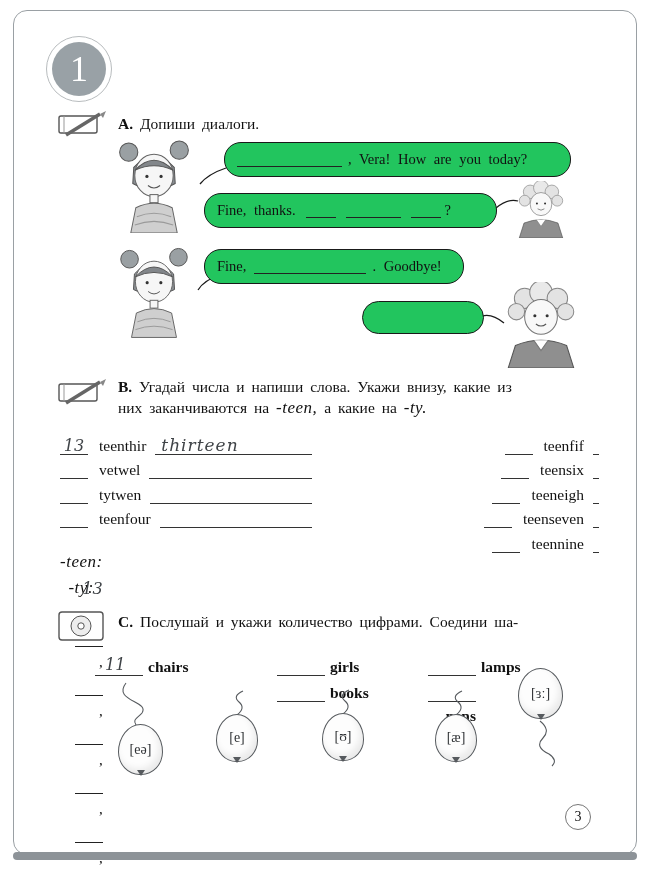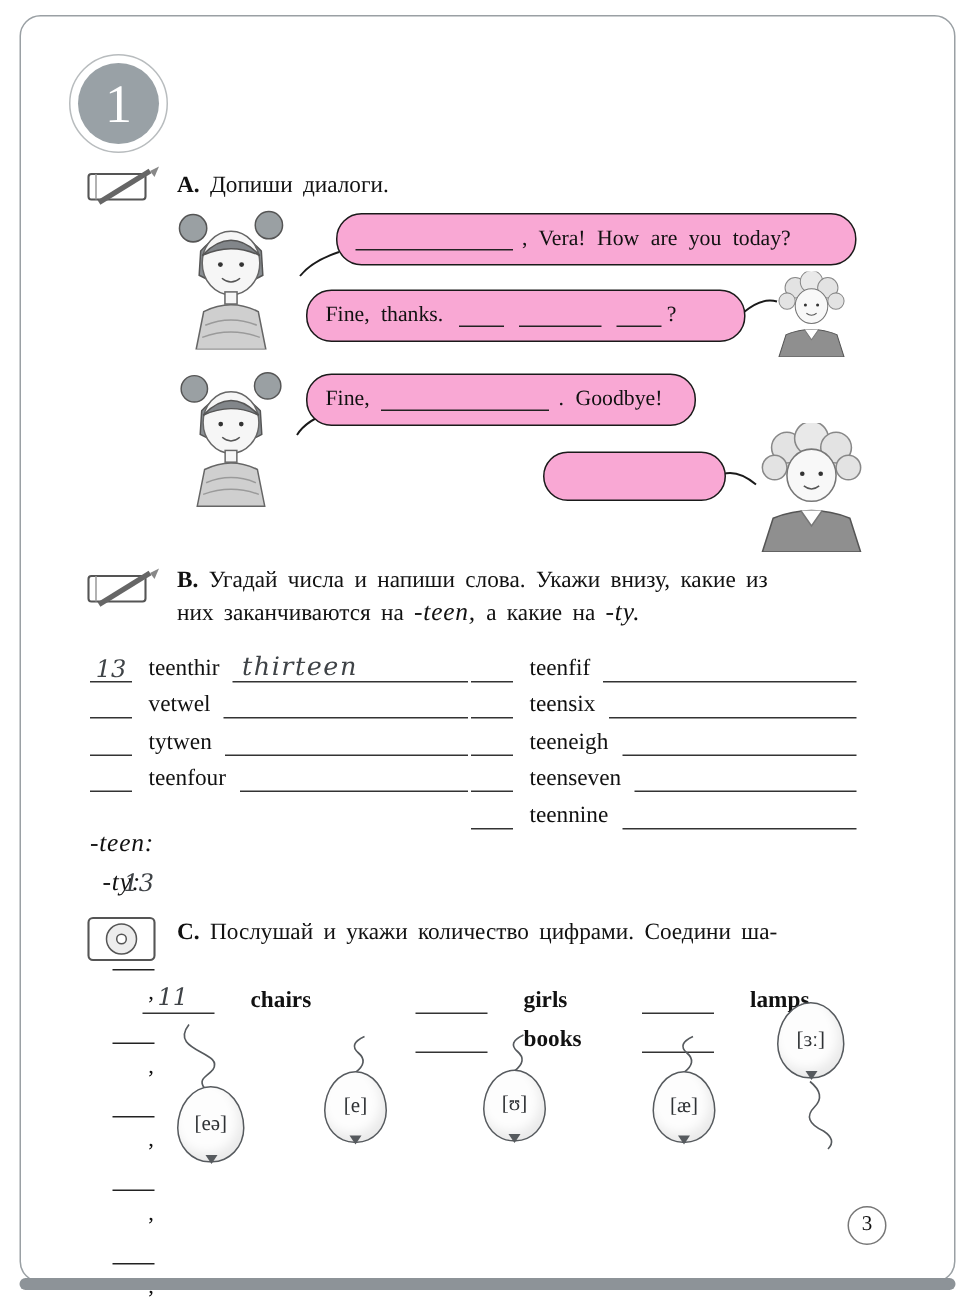--- a/index.html
+++ b/index.html
@@ -19,21 +19,21 @@
                 color:#fff; display:flex; align-items:center; justify-content:center;
                 font-size:36px; font-family:"Liberation Serif", serif; }
 
   .hdr { position:absolute; font-size:15.5px; line-height:21px; }
   .hdr b { font-weight:bold; }
   .ws { word-spacing:3px; }
 
   .task-icon { position:absolute; }
 
   .bubble { position:absolute; border:1.4px solid #1a1a1a; border-radius:17px;
-            background:#f9a8d4; display:flex; align-items:center; padding:0 12px;
+            background:#22c55e; display:flex; align-items:center; padding:0 12px;
             font-size:14.5px; word-spacing:4px; white-space:nowrap; z-index:3; }
   .blank { display:inline-block; border-bottom:1px solid #222; height:14px; }
   .tail { position:absolute; z-index:2; }
 
   .portrait { position:absolute; z-index:1; }
 
   .wcol { position:absolute; display:flex; flex-direction:column; }
   .wrow { display:flex; align-items:flex-end; height:24.6px; font-size:15.5px; }
   .numcell { position:relative; width:28px; border-bottom:1px solid #333; height:19px;
              margin-right:11px; text-align:center; }
@@ -44,21 +44,21 @@
   .hw-num { font-size:16px; line-height:19px; }
   .hw-ans { font-size:17px; line-height:19px; letter-spacing:1px; }
 
   .script { font-style:italic; font-family:"Liberation Serif", serif; font-size:17px;
             letter-spacing:0.5px; }
 
   .sumrow { position:absolute; display:flex; align-items:flex-end; gap:7px; font-size:16px;flex-direction:column; }
   .sumrow .blank { width:28px; height:18px; }
   .sep { font-size:15px; }
 
-  .cgroup { position:absolute; display:flex; align-items:flex-end; gap:24px; }
+  .cgroup { position:absolute; display:flex; align-items:flex-end; gap:5px; }
   .cblank { position:relative; width:48px; border-bottom:1px solid #333; height:18px; }
   .cword { font-weight:bold; font-size:15.5px; line-height:18px; }
   .ccount { position:absolute; left:10px; bottom:1px; }
 
   .balloon { position:absolute; border:1.2px solid #565a5e; background:#fdfdfd;
              border-radius:50% 50% 48% 48% / 55% 55% 45% 45%;
              display:flex; align-items:center; justify-content:center;
              font-size:14px; color:#2e3134; z-index:3;
              box-shadow: inset -3px -5px 7px rgba(0,0,0,0.08); }
   .balloon::after { content:""; position:absolute; left:50%; bottom:-6px;
@@ -220,21 +220,21 @@
       <span class="wword">tytwen</span>
       <span class="ansline"></span>
     </div>
     <div class="wrow">
       <span class="numcell"><span class="handwrite hw-num"></span></span>
       <span class="wword">teenfour</span>
       <span class="ansline"></span>
     </div>
   </div>
 
-  <div class="wcol" style="left:314px; top:430px; width:257px;">
+  <div class="wcol" style="left:342px; top:430px; width:257px;align-items:flex-end;">
     <div class="wrow">
       <span class="numcell"><span class="handwrite hw-num"></span></span>
       <span class="wword">teenfif</span>
       <span class="ansline"></span>
     </div>
     <div class="wrow">
       <span class="numcell"><span class="handwrite hw-num"></span></span>
       <span class="wword">teensix</span>
       <span class="ansline"></span>
     </div>

